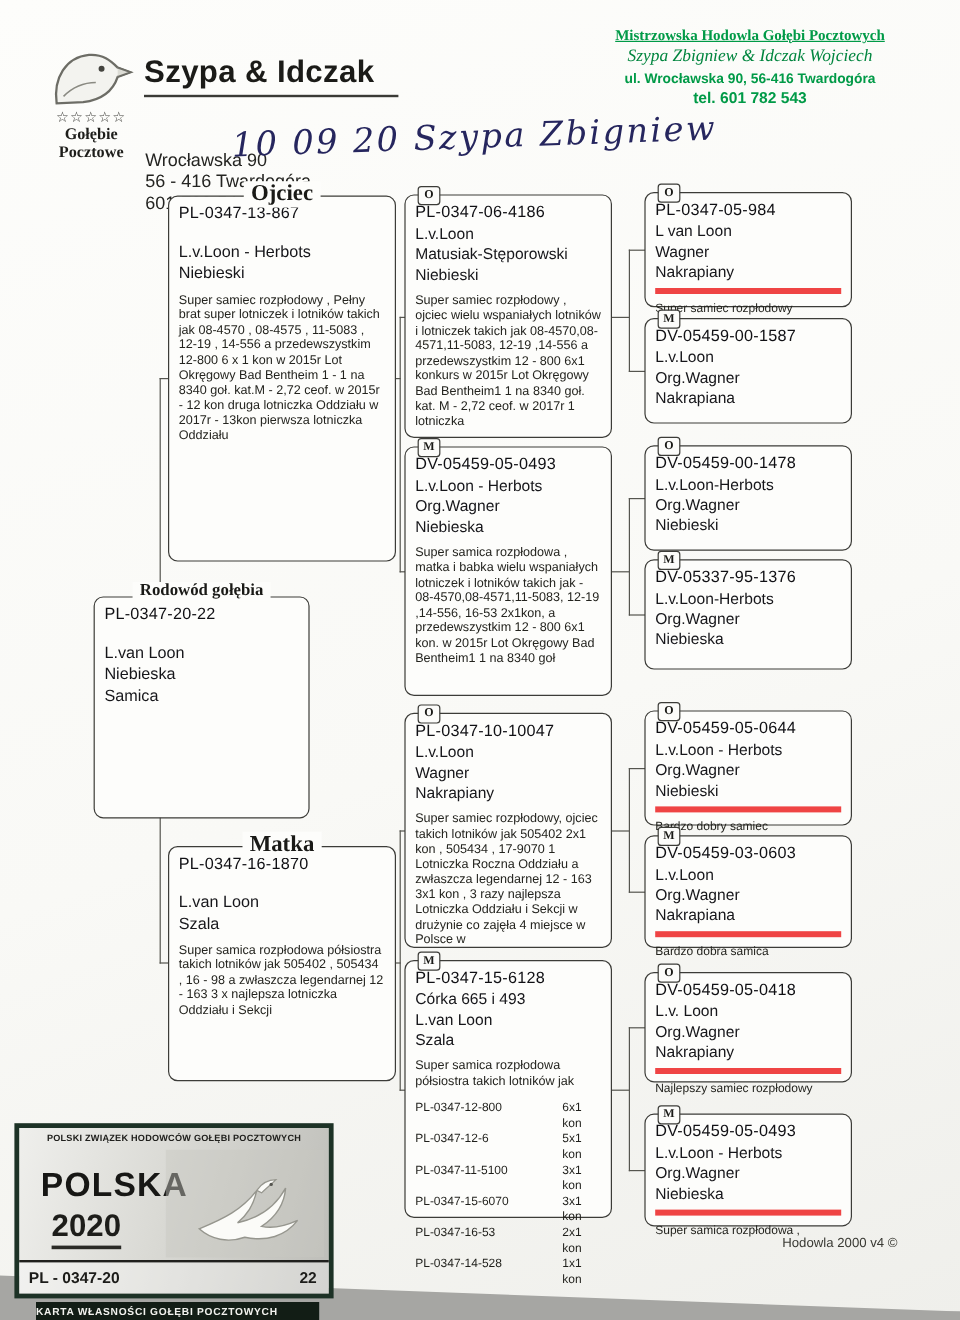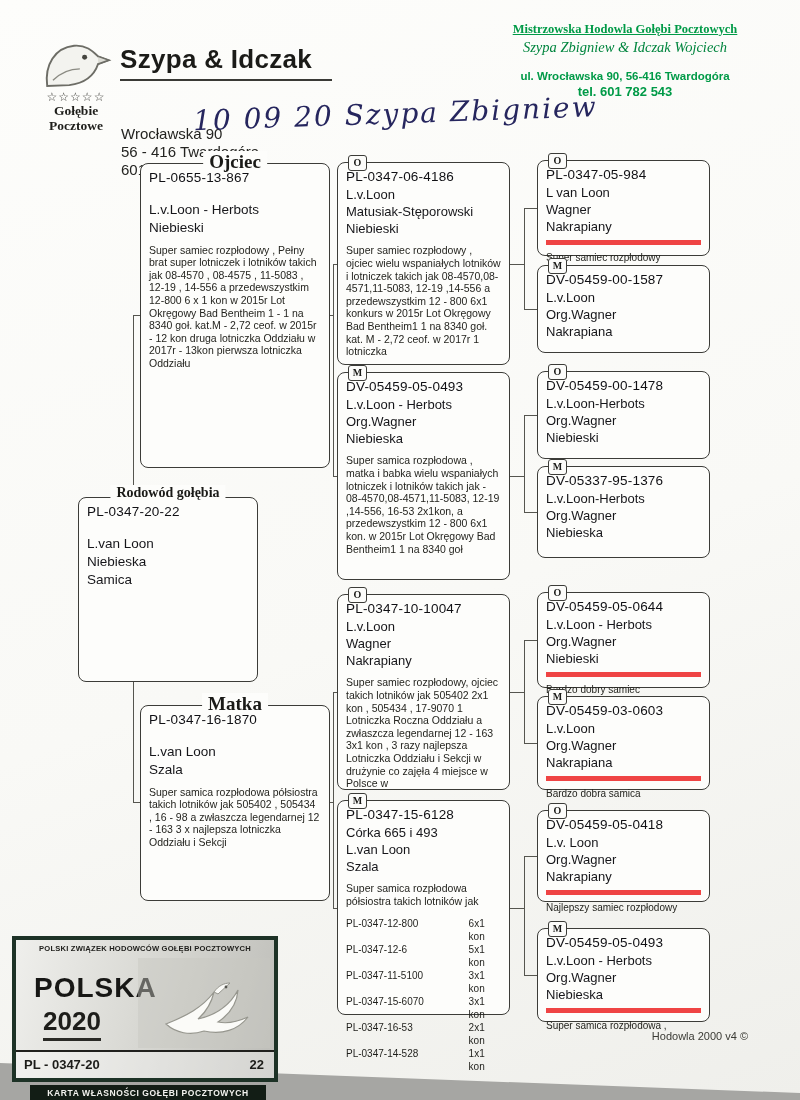--- a/index.html
+++ b/index.html
@@ -16,21 +16,21 @@
   .title{position:absolute;left:120px;top:44px;font-size:26px;font-weight:bold;color:#1b1b18;
          border-bottom:2px solid #3a3a36;width:212px;padding-bottom:4px;letter-spacing:0.3px;}
   .addr{position:absolute;left:121px;font-size:15px;color:#242421;margin-top:39px;}
   .addr1{top:86px;} .addr2{top:104px;} .addr3{top:122px;}
   .hand{position:absolute;left:193px;top:97px;width:420px;
         font-family:"DejaVu Serif",serif;font-style:italic;font-size:28px;letter-spacing:2px;
         color:#26265e;transform:rotate(-2deg);z-index:6;}
   .green{position:absolute;left:500px;top:22px;width:250px;text-align:center;z-index:5;}
   .g1{font-family:"Liberation Serif",serif;font-weight:bold;font-size:12.5px;color:#009a47;text-decoration:underline;}
   .g2{font-family:"Liberation Serif",serif;font-weight:normal;font-style:italic;font-size:14.5px;color:#00853e;margin-top:2px;}
-  .g3{font-weight:bold;font-size:11.5px;color:#009a47;margin-top:14px;}
+  .g3{font-weight:bold;font-size:11.5px;color:#009a47;margin-top:4px;}
   .g4{font-weight:bold;font-size:13px;color:#009a47;margin-top:2px;}
   
   .box{position:absolute;background:#fdfdfb;border:1px solid #3c3c38;border-radius:8px;
        padding:6px 8px;z-index:2;box-sizing:border-box;color:#1a1a17;}
   .box-label{position:absolute;top:-13px;left:50%;transform:translateX(-50%);background:#fdfdfb;
        padding:0 6px;font-family:"Liberation Serif",serif;font-weight:bold;color:#1a1a17;white-space:nowrap;z-index:3;}
   .lbl-lg{font-size:19px;} .lbl-sm{font-size:14px;}
   .tab{position:absolute;top:-8px;left:10px;width:17px;height:14px;border:1px solid #3c3c38;border-radius:3px;
        background:#fcfcfa;font-family:"Liberation Serif",serif;font-weight:bold;font-size:10px;
        text-align:center;line-height:13px;z-index:3;color:#1a1a17;}
@@ -66,21 +66,21 @@
          text-align:center;line-height:17px;white-space:nowrap;overflow:hidden;}
   .stamp-mid{position:relative;height:94px;}
   .stamp-country{position:absolute;left:18px;top:16px;font-size:28px;font-weight:bold;letter-spacing:1px;color:#171715;}
   .stamp-year{position:absolute;left:27px;top:50px;font-size:26px;font-weight:bold;color:#1d1d1a;
          border-bottom:3px solid #2a2a26;padding-bottom:1px;}
   .stamp-dove{position:absolute;right:4px;top:2px;}
   .stamp-bar{height:26px;border-top:2px solid #20201d;position:relative;background:rgba(255,255,255,0.35);}
   .stamp-ring{position:absolute;left:8px;top:5px;font-size:13px;font-weight:bold;color:#1c1c19;}
   .stamp-num{position:absolute;right:10px;top:5px;font-size:13px;font-weight:bold;color:#1c1c19;}
   .stamp-strip{position:absolute;left:30px;top:1085px;width:236px;height:15px;background:#121d15;z-index:7;
-         color:#f2f2ee;font-size:8.5px;font-weight:bold;letter-spacing:0.6px;text-align:center;
+         color:#f2f2ee;font-size:8.5px;font-weight:bold;letter-spacing:0.6px;
          line-height:16px;white-space:nowrap;overflow:hidden;}
 </style>
 </head>
 <body>
 
 <div class="scan">
   <div class="page">
 
     <div class="logo">
       <svg width="72" height="48" viewBox="0 0 72 50">
@@ -136,21 +136,21 @@
     <div class="box" id="box-subject">
       <div class="box-label lbl-sm">Rodowód gołębia</div>
       <div class="ring">PL-0347-20-22</div>
       <div class="names gap">L.van Loon
 Niebieska
 Samica</div>
     </div>
 
     <div class="box" id="box-father">
       <div class="box-label lbl-lg">Ojciec</div>
-      <div class="ring">PL-0655-13-867</div>
+      <div class="ring">PL-0347-13-867</div>
       <div class="names gap">L.v.Loon - Herbots
 Niebieski</div>
       <div class="note">Super samiec rozpłodowy , Pełny brat super lotniczek i lotników takich jak 08-4570 , 08-4575 , 11-5083 , 12-19 , 14-556 a przedewszystkim 12-800  6 x 1 kon w 2015r Lot Okręgowy Bad Bentheim 1 - 1 na 8340 goł. kat.M - 2,72 ceof. w 2015r - 12 kon druga lotniczka Oddziału w 2017r - 13kon pierwsza lotniczka Oddziału</div>
     </div>
     <div class="box" id="box-mother">
       <div class="box-label lbl-lg">Matka</div>
       <div class="ring">PL-0347-16-1870</div>
       <div class="names gap">L.van Loon
 Szala</div>
       <div class="note">Super samica rozpłodowa półsiostra takich lotników jak 505402 , 505434 , 16 - 98 a zwłaszcza legendarnej 12 - 163  3 x najlepsza lotniczka Oddziału i Sekcji</div>

